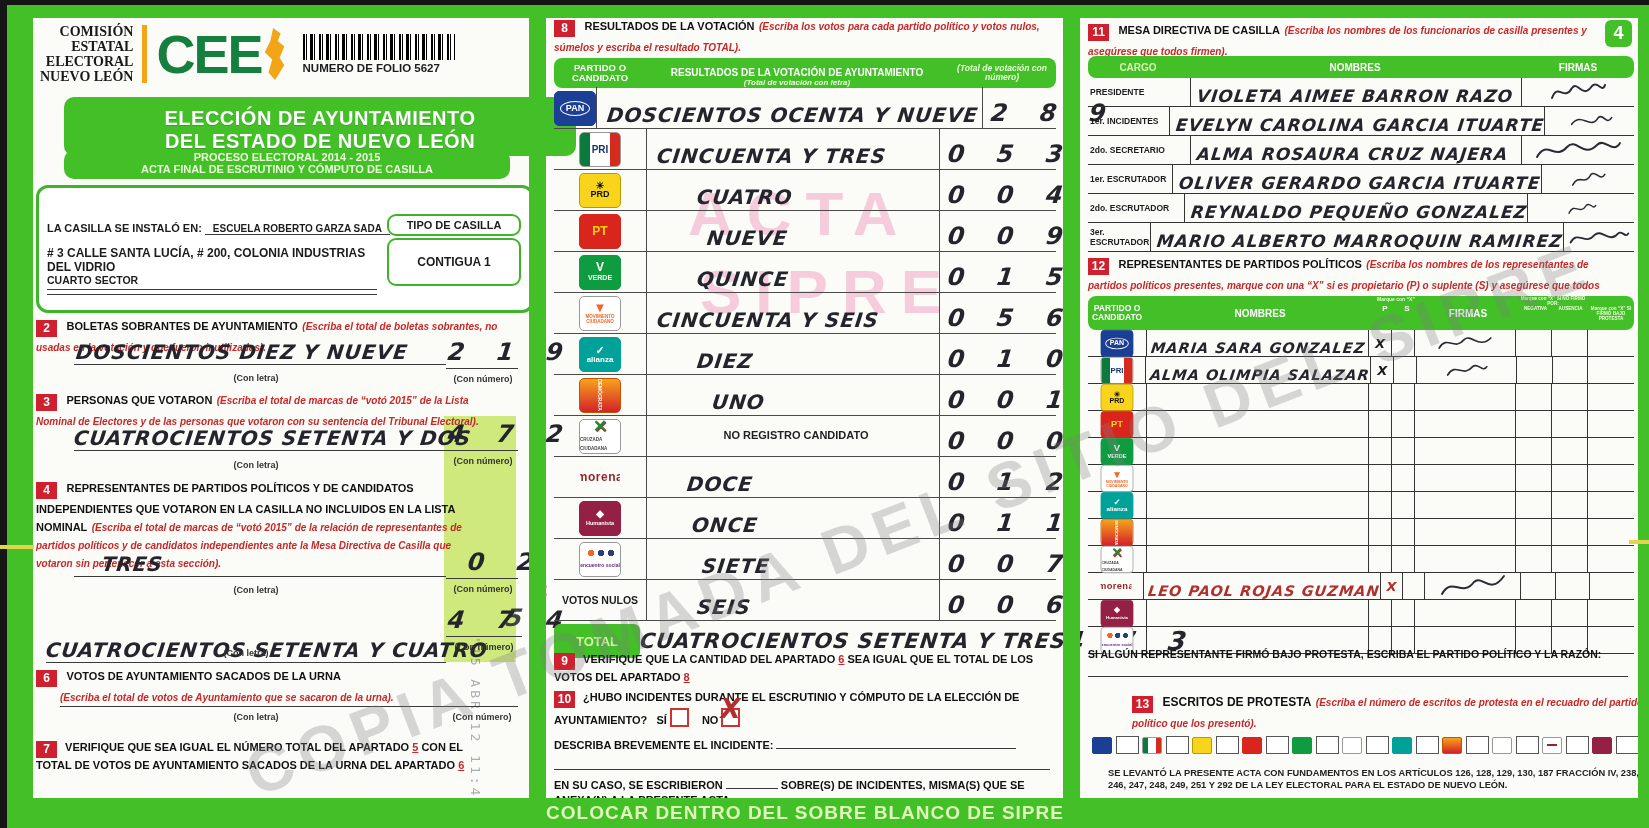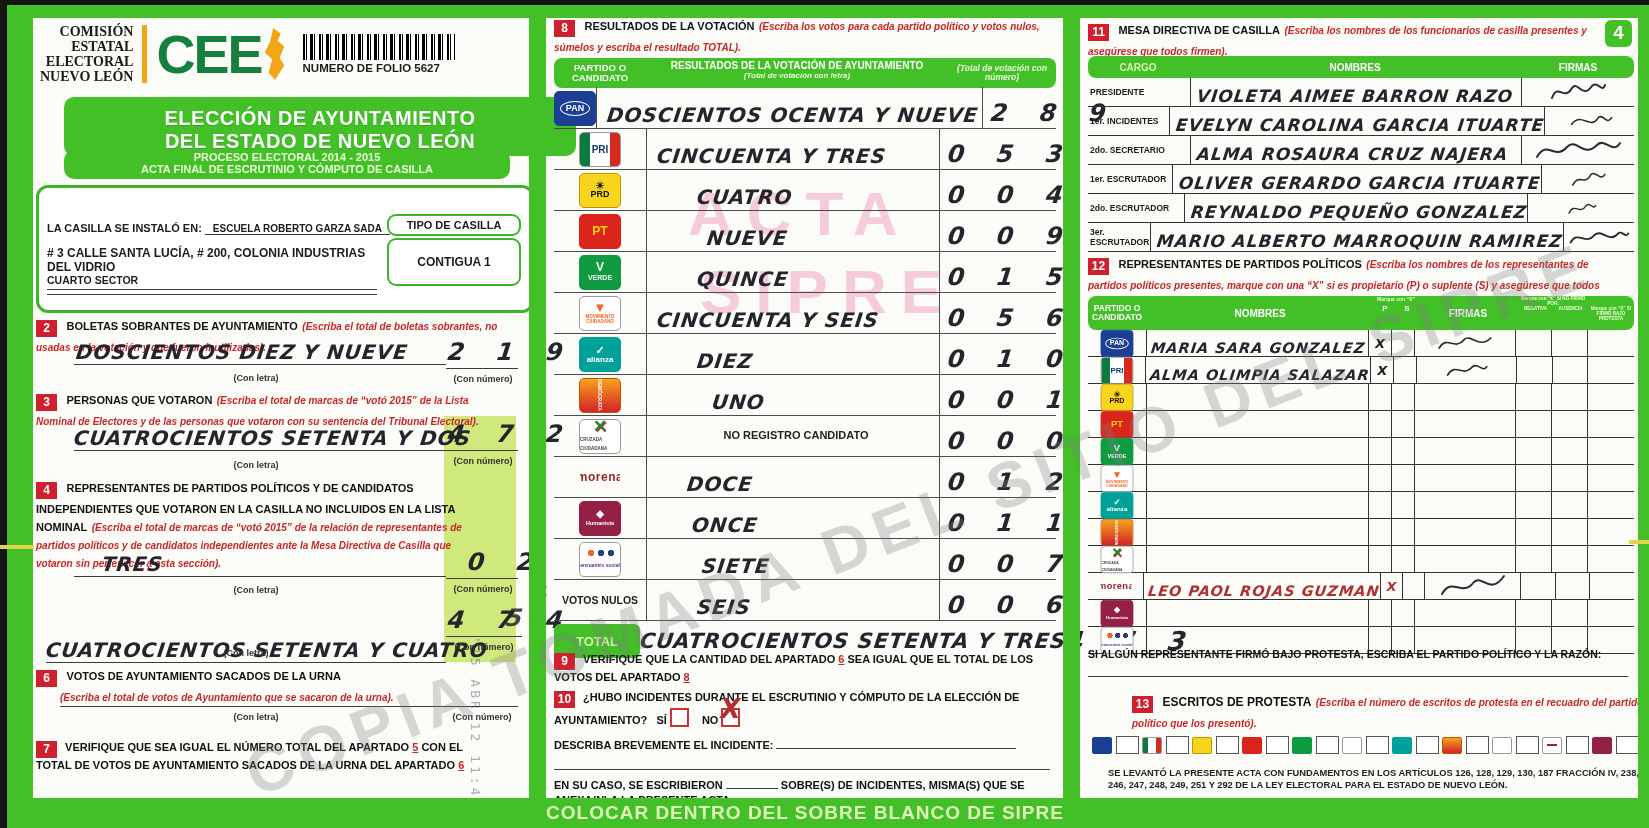--- a/index.html
+++ b/index.html
@@ -91,21 +91,21 @@
   .pl.es{background-image:radial-gradient(circle 3.5px at 11px 10px,#f26522 97%,transparent),radial-gradient(circle 3.5px at 21px 10px,#2a3f78 97%,transparent),radial-gradient(circle 3.5px at 31px 10px,#2a3f78 97%,transparent);}
   .pl.es .t{color:#5c2d83;font-size:5px;margin-top:12px;}
   .pl.sm{transform:scale(.78);}
   .pl.xs{width:18px;height:15px;border-radius:2px;transform:none;}
   .pl.xs::before,.pl.xs .t{font-size:7px!important;line-height:7px!important;content:"";}
   .ebox{width:21px;height:16px;border:1.6px solid #555;background:#fff;flex:none;}
   
   .t8{position:absolute;left:0;top:58px;width:502px;}
   .t8h{display:flex;background:#43bf28;border-radius:8px;color:#fff;font-weight:bold;height:30px;}
   .t8h .h1{width:92px;font-size:9.5px;line-height:10px;display:flex;align-items:center;justify-content:center;text-align:center;}
-  .t8h .h2{flex:1;text-align:center;font-size:10px;line-height:10px;padding-top:3px;}
+  .t8h .h2{flex:1;text-align:center;font-size:10px;line-height:10px;padding-top:10px;}
   .t8h .h2 i{display:block;font-size:8px;font-weight:bold;color:#eaffd8;}
   .t8h .h3{width:108px;font-size:8.5px;line-height:9px;display:flex;align-items:center;text-align:center;color:#eaffd8;font-style:italic;font-weight:bold;}
   .r8{display:flex;height:40px;border-bottom:1.3px solid #4a4a4a;align-items:center;}
   .r8 .c1{width:92px;display:flex;justify-content:center;}
   .r8 .c2{flex:1;border-left:1.3px solid #4a4a4a;height:100%;display:flex;align-items:flex-end;padding:0 4px 2px 10px;}
   .r8 .c3{width:108px;border-left:1.3px solid #4a4a4a;height:100%;display:flex;align-items:flex-end;padding:0 0 2px 8px;}
   .printed{font-size:11px;font-weight:bold;color:#222;width:100%;text-align:center;align-self:center;}
   .nulos{font-size:10.5px;font-weight:bold;}
   .totrow{display:flex;height:40px;align-items:center;}
   .totlab{width:86px;height:34px;background:#43bf28;border-radius:6px;color:#d8f4ae;font-weight:bold;

